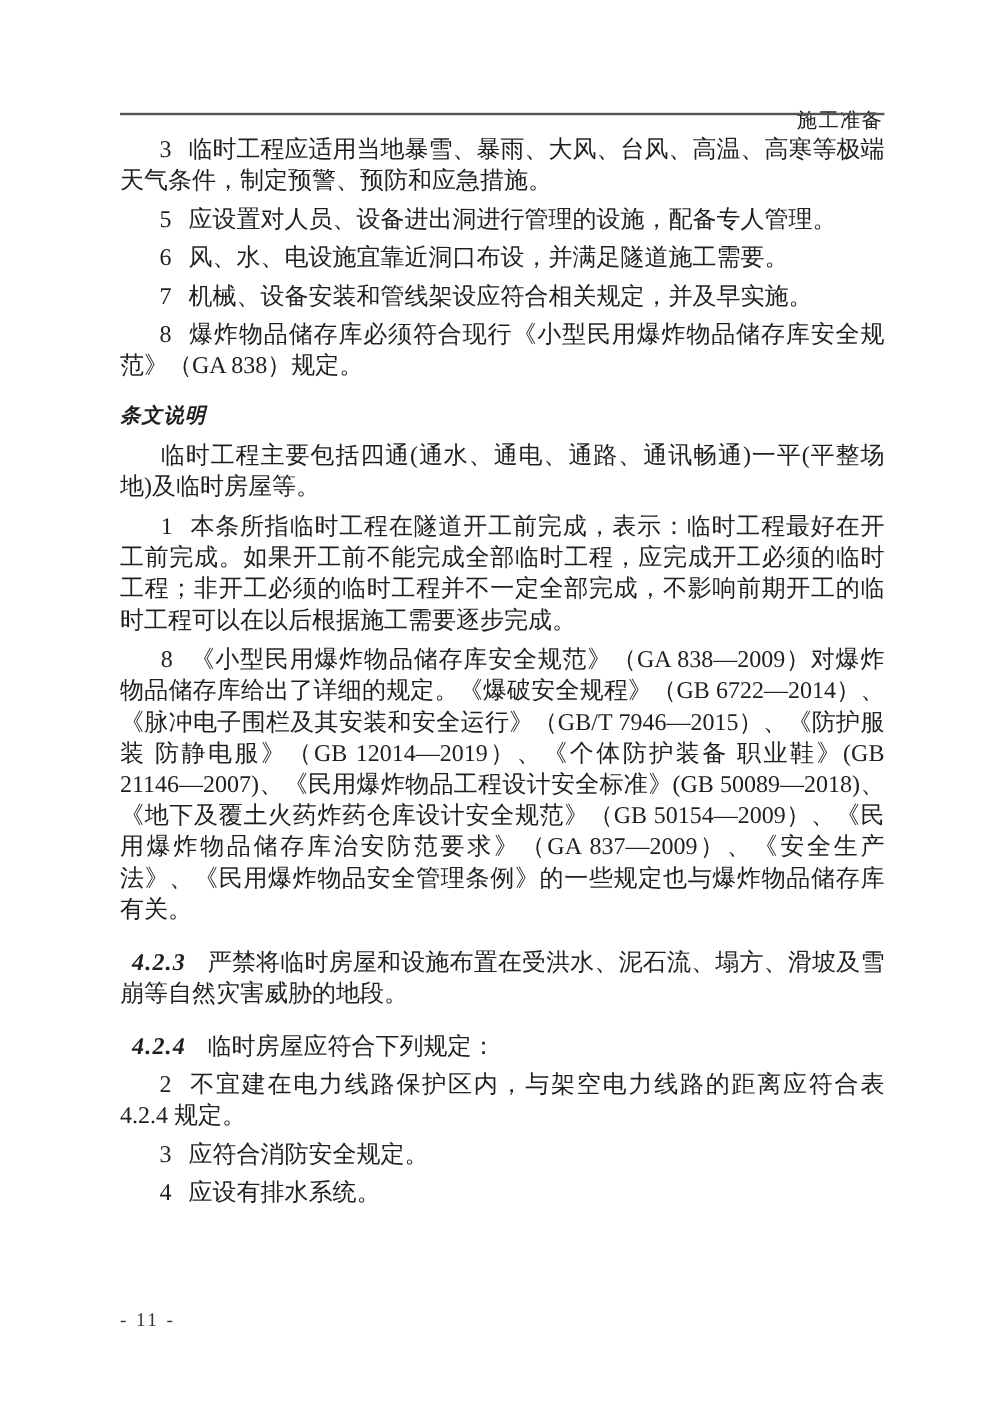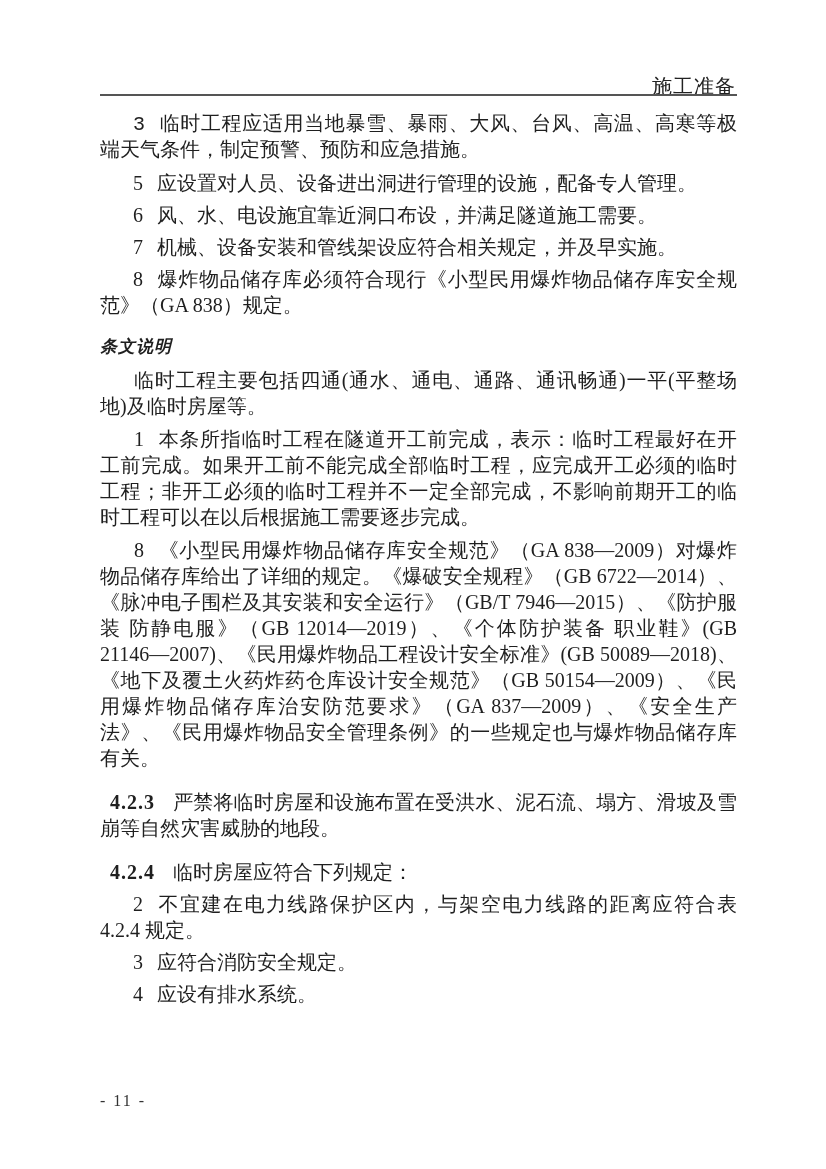--- a/index.html
+++ b/index.html
@@ -2,46 +2,46 @@
 <html lang="zh"><head>
 <meta charset="utf-8">
 <style>
   html,body{margin:0;padding:0;}
   body{
     width:826px;height:1169px;position:relative;background:#ffffff;
     font-family:"Liberation Serif","DejaVu Serif",serif;
     color:#1f1f1f;overflow:hidden;
   }
   .header-title{
-    position:absolute;top:73px;right:90px;
-    font-size:20px;letter-spacing:1px;color:#222;
+    position:absolute;top:89px;right:90px;
+    font-size:17px;letter-spacing:1px;color:#222;
   }
   .header-rule{
     position:absolute;top:94px;left:100px;width:637px;height:2px;
     background:#555;
   }
   .content{
     position:absolute;top:112px;left:100px;width:637px;
   }
   p{margin:0;font-size:20px;line-height:26px;text-align:justify;
     text-justify:inter-ideograph;}
   
   .clause-item{text-indent:33px;margin-top:6px;}
-  .clause-item:first-child{margin-top:0;font-family:Liberation Mono, monospace;}
+  .clause-item:first-child{margin-top:0;}
   .item-num{margin-right:14px;}
   
   .expl-heading{
     margin-top:16px;font-size:17px;line-height:26px;font-weight:bold;
     font-style:italic;letter-spacing:1px;
   }
   .expl-p{text-indent:34px;margin-top:7px;}
   .expl-num{margin-right:14px;}
   
   .clause-head{margin-top:18px;text-indent:10px;}
-  .clause-num{font-weight:bold;margin-right:18px;letter-spacing:1px;}
+  .clause-num{font-weight:bold;margin-right:18px;letter-spacing:1px;font-style:italic;}
   .sub-item{text-indent:33px;margin-top:6px;}
   .footer{
     position:absolute;top:1092px;left:100px;width:637px;
     text-align:left;font-size:16px;color:#333;letter-spacing:2px;
   }
 </style>
 </head>
 <body>
 
 <div class="header-title">施工准备</div>

